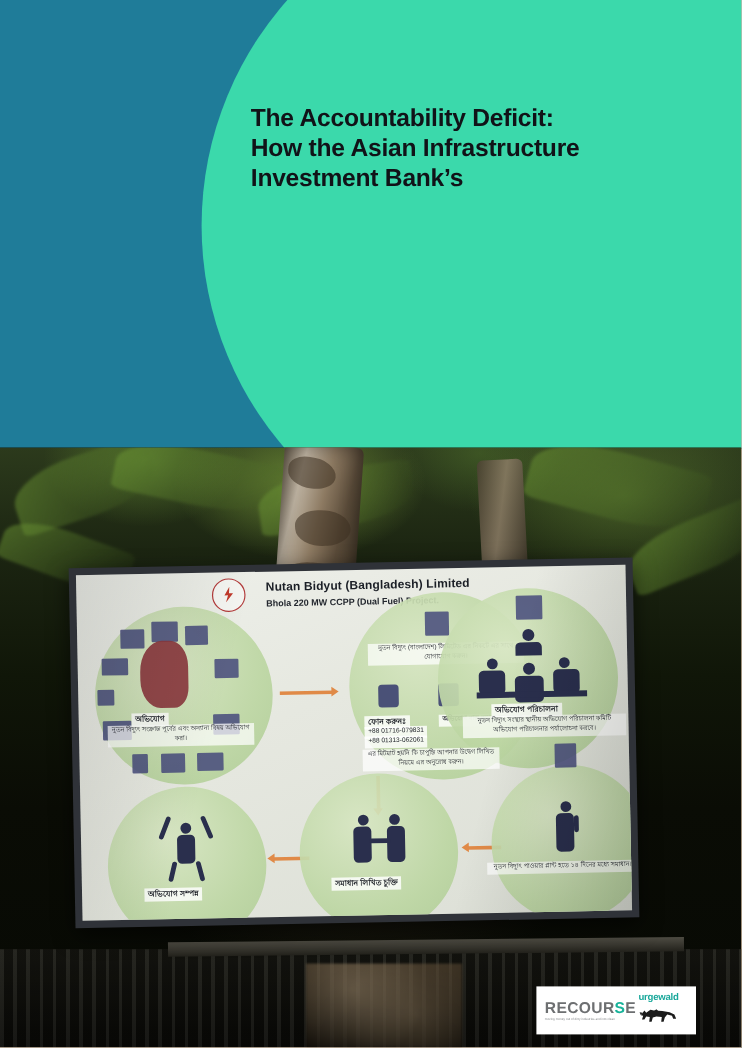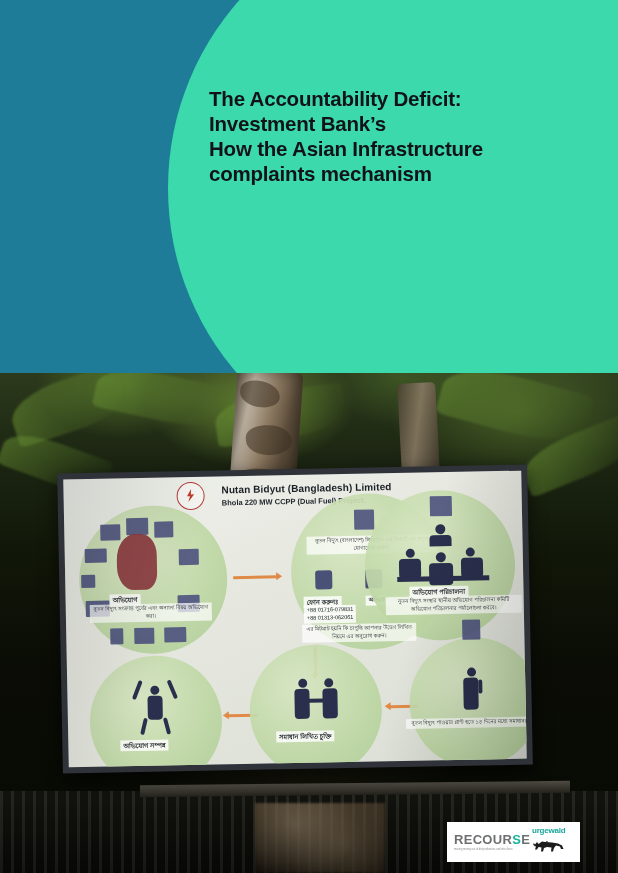--- a/index.html
+++ b/index.html
@@ -473,23 +473,22 @@
         <div class="figure-body" style="left:411px; top:208px; width:4px; height:14px; border-radius:2px;"></div>
         <div class="caption-wrap" style="left:338px; top:246px; width:120px;">নুতন বিদ্যুৎ পাওয়ার প্লান্ট হতে ১৪ দিনের মধ্যে সমাধান।</div>
 
         <div class="sign-shade"></div>
       </div>
     </div>
   </div>
 
   <div class="cover-title">
     <span class="ln">The Accountability Deficit:</span>
+    <span class="ln">How the Asian Infrastructure</span>
     <span class="ln">Investment Bank’s</span>
-    <span class="ln">How the Asian Infrastructure</span>
-    <span class="ln">complaints mechanism</span>
   </div>
 
   <div class="logo-box">
 
     <div class="recourse">
       <div class="recourse-word"><span>RECOUR</span><span class="accent">S</span><span>E</span></div>
       <div class="recourse-tag">moving money out of dirty industries and into clean</div>
     </div>
 
     <div class="urge">

